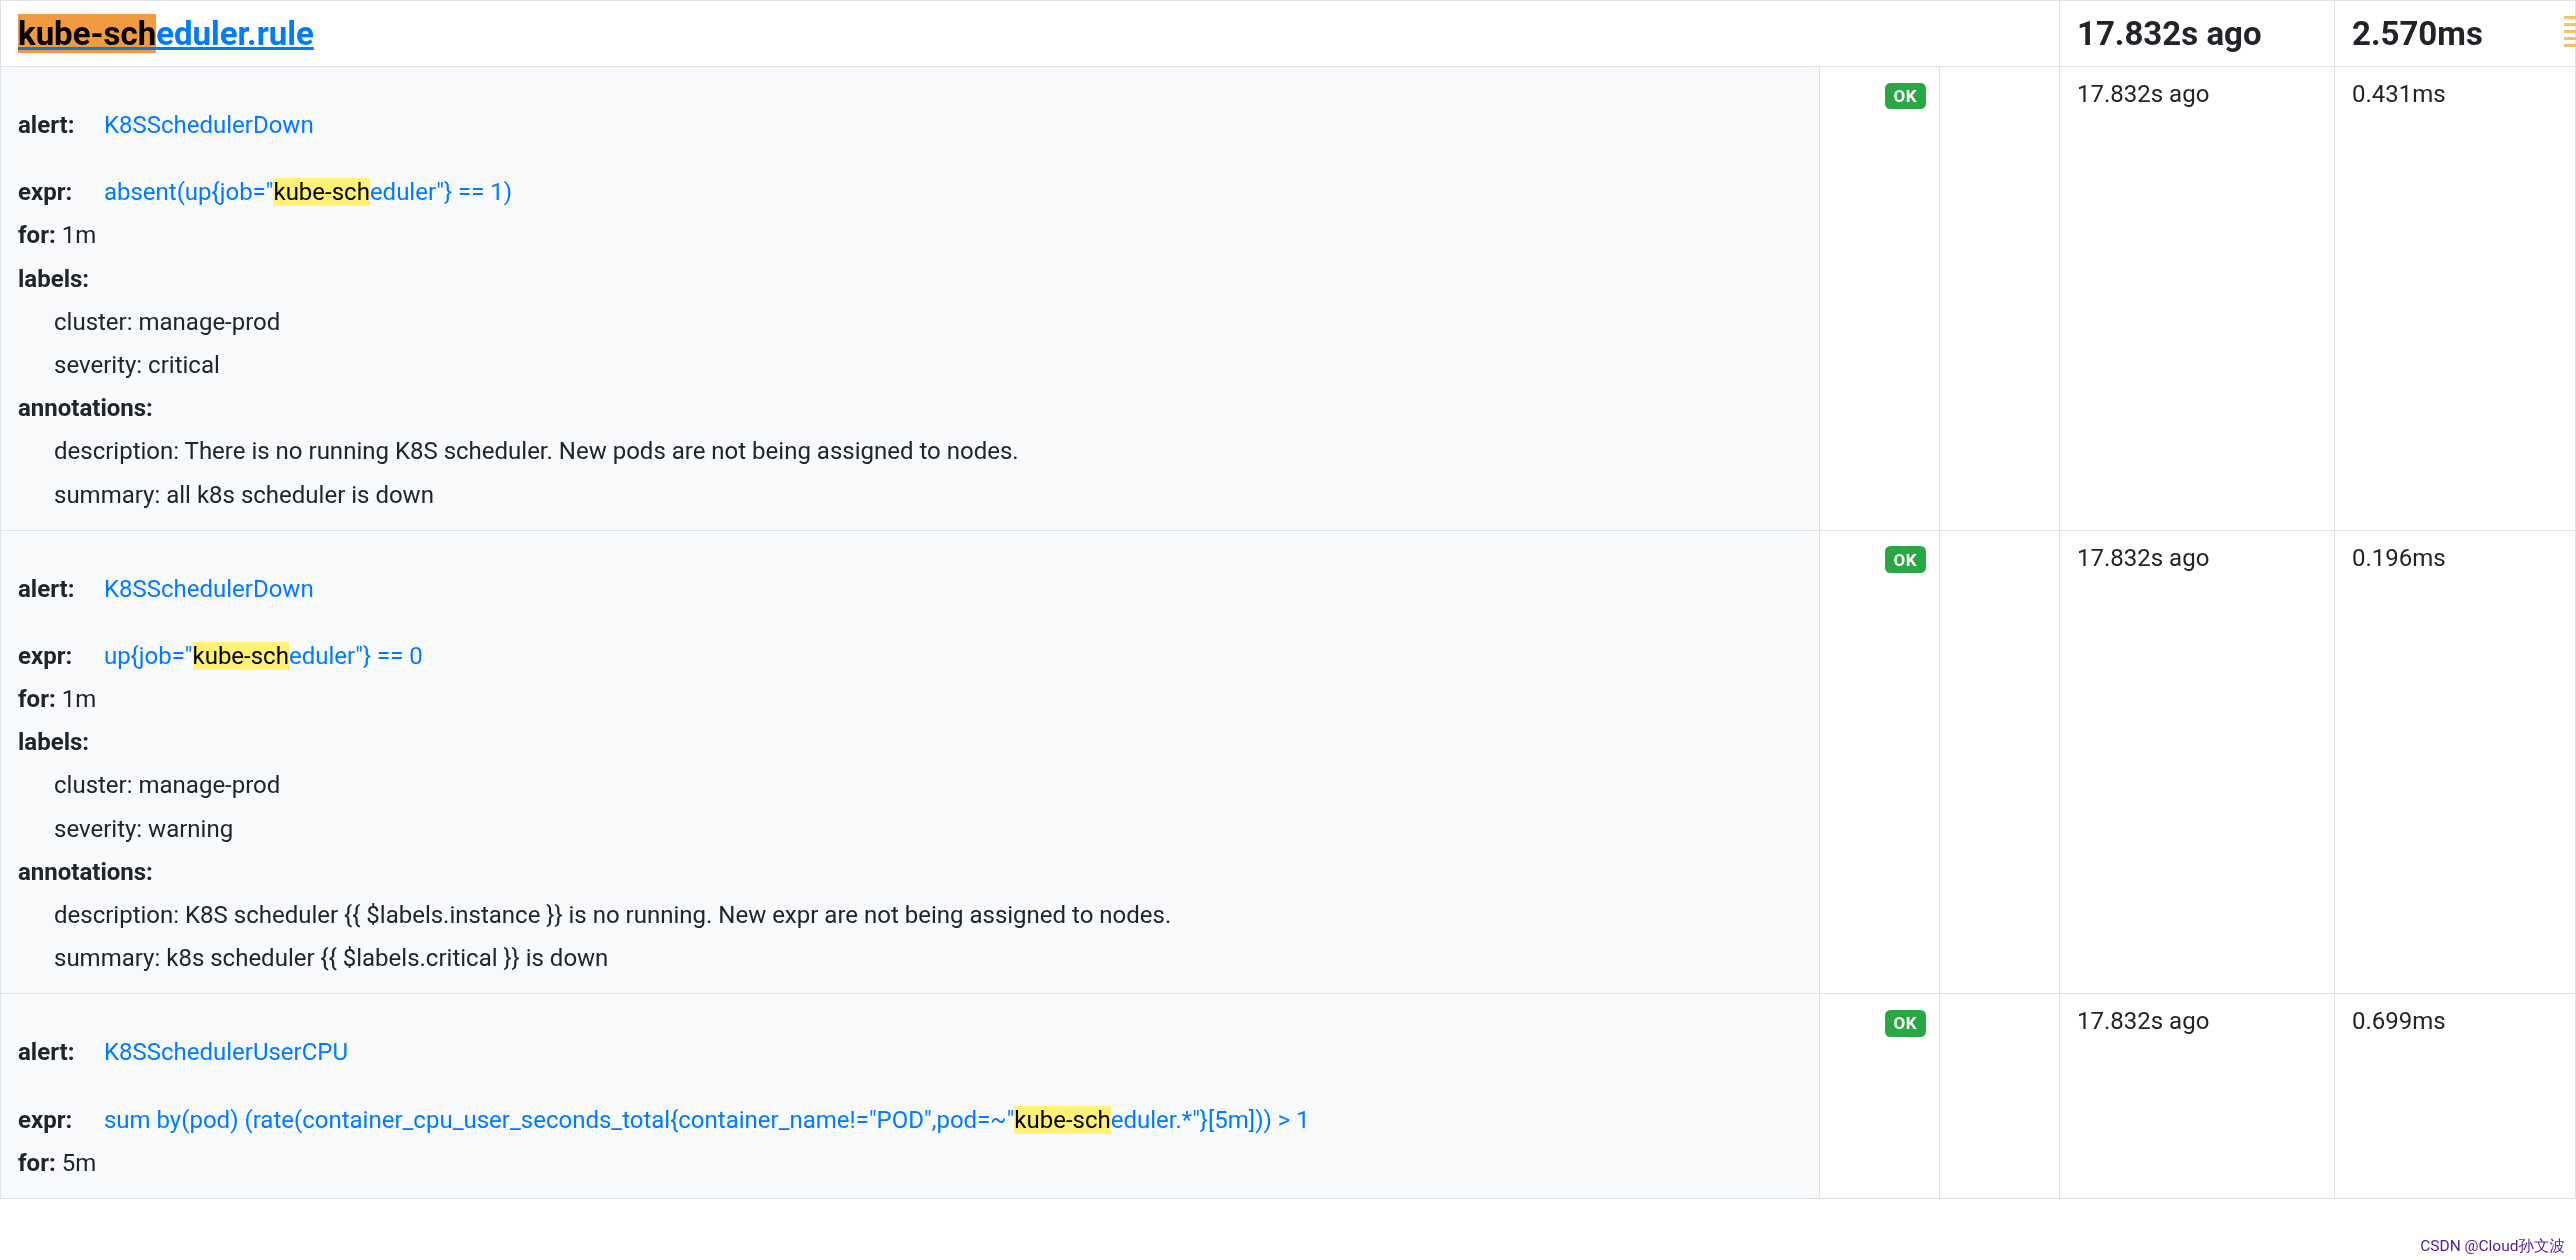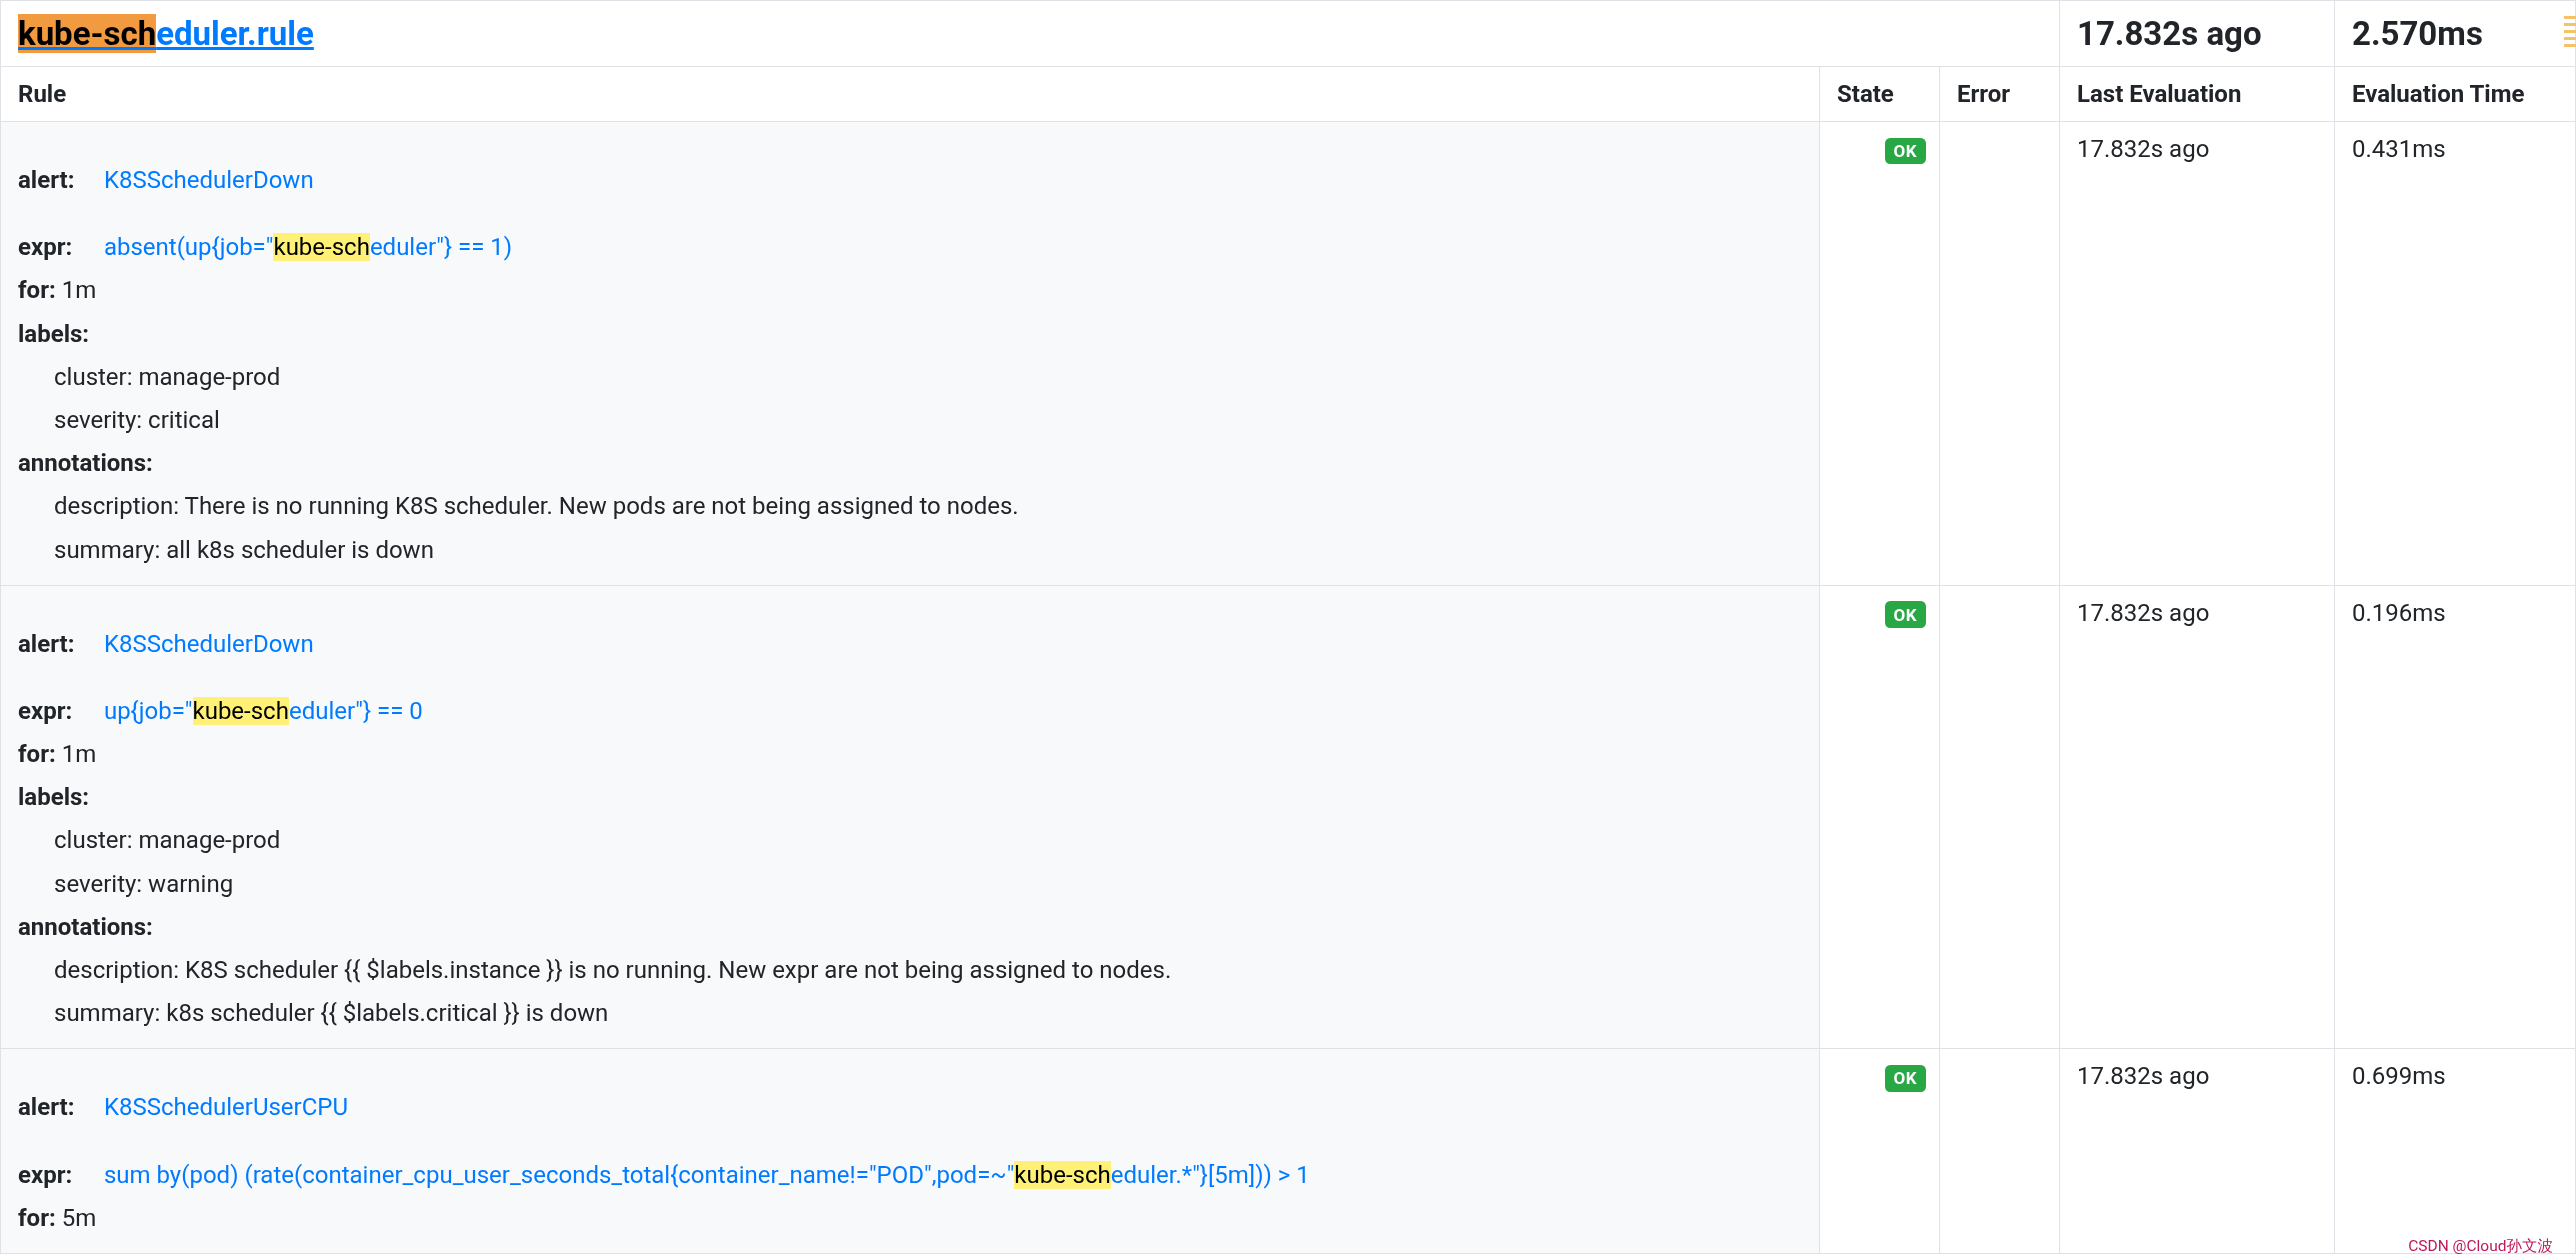--- a/index.html
+++ b/index.html
@@ -59,24 +59,24 @@
       color: #fff;
       font-weight: 700;
       font-size: 17px;
       padding: 3.4px 8.6px;
       border-radius: 5.2px;
       letter-spacing: 0.4px;
       margin-left: 48px;
     }
     .watermark {
       position: fixed;
-      right: 23px;
+      right: 11px;
       bottom: 3.4px;
       font-size: 15.5px;
-      color: #be185d;
+      color: #4c1d95;
     }
     .edge-stripe {
       position: fixed;
       top: 15.5px;
       right: 0;
       width: 12px;
       height: 34px;
       background: repeating-linear-gradient(to bottom, #f4c26b 0 3.4px, transparent 3.4px 6.9px);
     }
   </style>
@@ -94,27 +94,20 @@
 
   <tbody>
       <tr class="group-row">
     <td colspan="3">
       <a href="#" class="group-title"><span class="hl-orange">kube-sch</span><span>eduler.rule</span></a>
     </td>
     <td class="group-metric">17.832s ago</td>
     <td class="group-metric">2.570ms</td>
   </tr>
 
-  <tr>
-    <th>Rule</th>
-    <th>State</th>
-    <th>Error</th>
-    <th>Last Evaluation</th>
-    <th>Evaluation Time</th>
-  </tr>
 
   <tr class="rule-row">
     <td class="rule-body">
       <div><span class="k k1">alert:</span>&nbsp;&nbsp;<a href="#" class="link">K8SSchedulerDown</a></div>
       <div><span class="k k1">expr:</span>&nbsp;&nbsp;<a href="#" class="link"><span>absent(up{job="</span><span class="hl-yellow">kube-sch</span><span>eduler"} == 1)</span></a></div>
       <div><span class="k">for:</span> <span>1m</span></div>
       <div><span class="k">labels:</span></div>
       <div class="indent">cluster: manage-prod</div>
       <div class="indent">severity: critical</div>
       <div><span class="k">annotations:</span></div>

